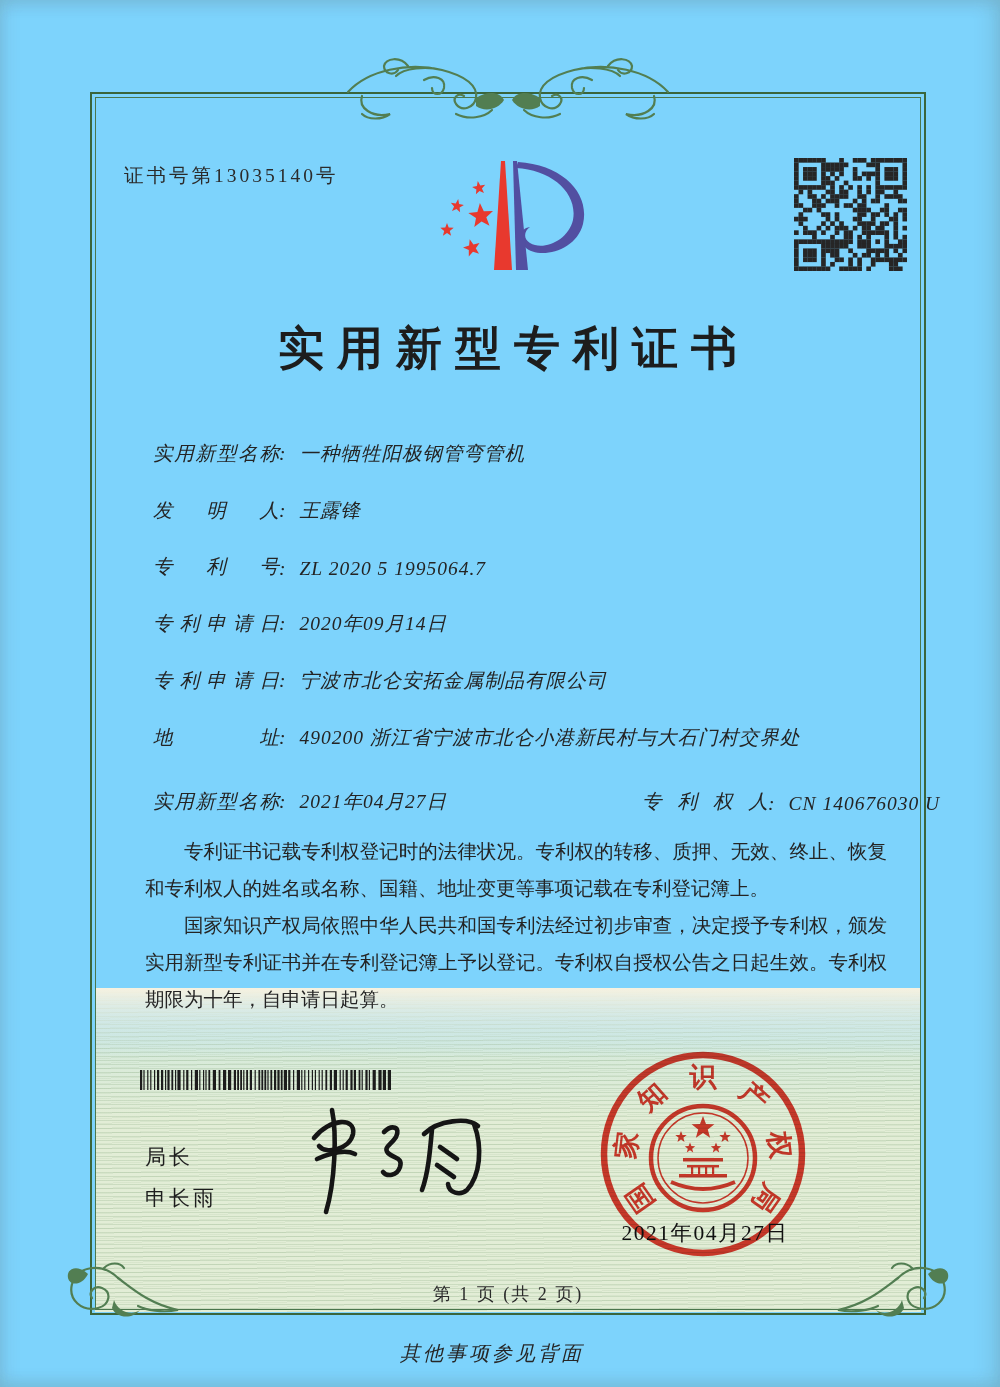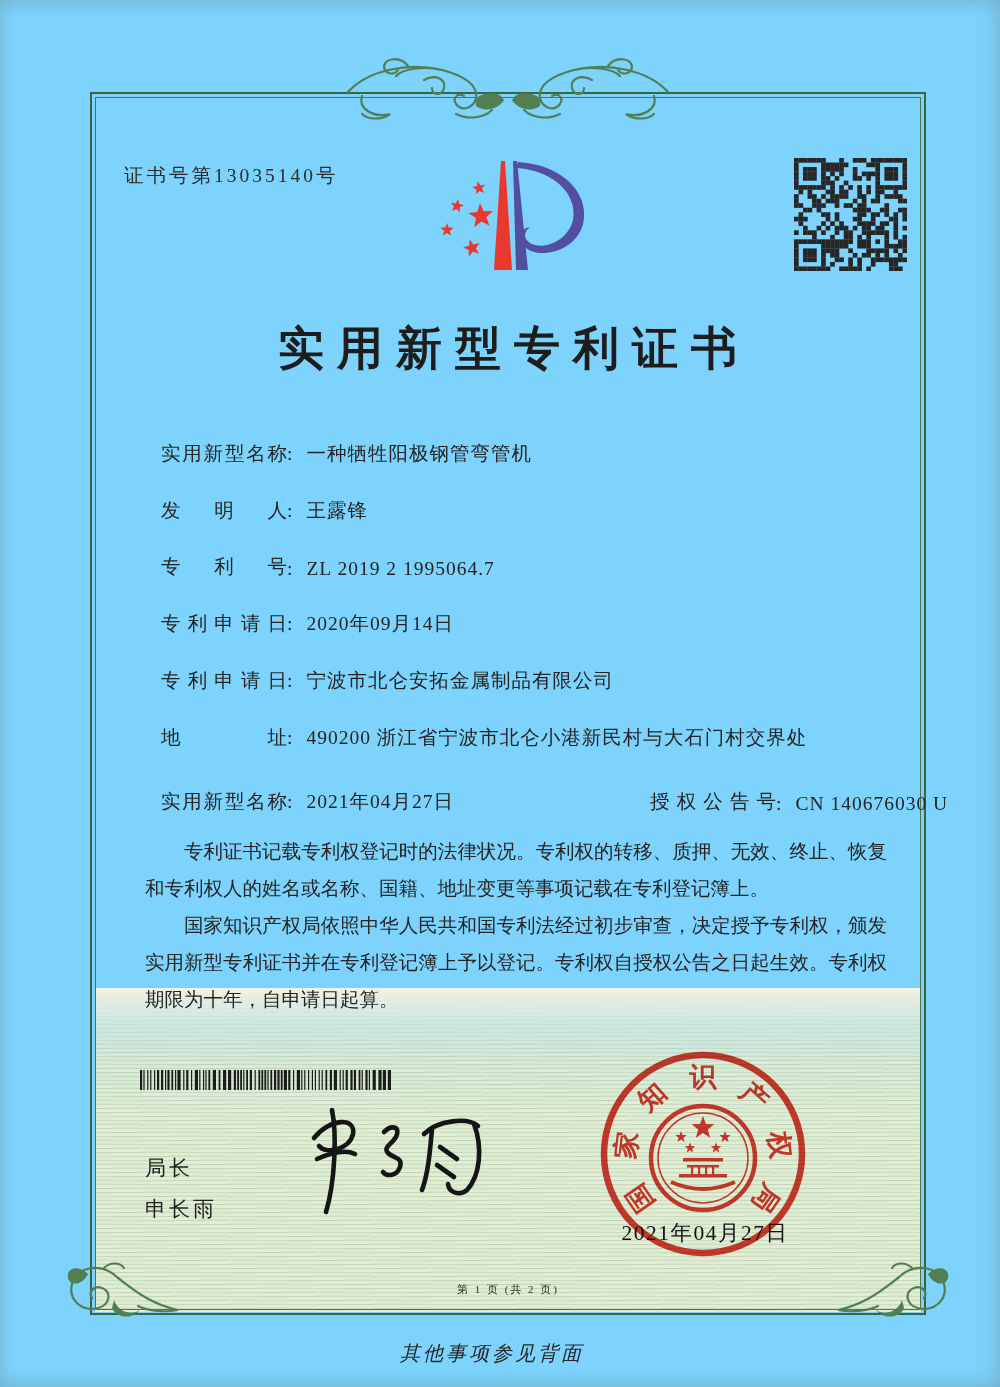--- a/index.html
+++ b/index.html
@@ -36,42 +36,42 @@
   
   .certno{position:absolute; left:124px; top:162px; z-index:3; font-size:19.5px; letter-spacing:3px; color:#2b2b2b;}
   .logo{position:absolute; left:424px; top:148px; z-index:3;}
   .qr{position:absolute; left:794px; top:158px; z-index:3;}
   .title{
     position:absolute; left:90px; top:318px; width:848px; z-index:3;
     text-align:center; font-size:46px; font-weight:bold; letter-spacing:13px; color:#1d1d1d;
   }
   
   .fields{position:absolute; left:145px; top:0; z-index:3; width:760px;}
-  .frow{position:absolute; left:16px; font-size:19.5px; white-space:nowrap; color:#242424;}
+  .frow{position:absolute; left:8px; font-size:19.5px; white-space:nowrap; color:#242424;font-style:italic;}
   .flabel{display:inline-block; width:126px; text-align:justify; text-align-last:justify; vertical-align:bottom;}
   .colon{display:inline-block; margin-right:14px;}
   .fvalue{letter-spacing:1px;}
   .grant-no{position:absolute; left:489px; top:0; font-size:19.5px; white-space:nowrap;}
   
   .body-text{
     position:absolute; left:145px; top:833px; width:742px; z-index:3;
     font-size:19.5px; line-height:37px; color:#242424; text-align:justify;
   }
   .body-text p{margin:0; text-indent:2em;}
   
   .barcode{position:absolute; left:140px; top:1070px; z-index:3;}
   .director{position:absolute; left:145px; top:1143px; z-index:3; font-size:21px; color:#1e1e1e;
     font-family:"Liberation Sans","DejaVu Sans",sans-serif;}
-  .director div{margin-bottom:13px; letter-spacing:3px;margin-top:11px;}
+  .director div{margin-bottom:13px; letter-spacing:3px;}
   .signature{position:absolute; left:280px; top:1102px; z-index:4;}
   .seal{position:absolute; left:597px; top:1048px; z-index:4; mix-blend-mode:multiply; opacity:.95;}
   .seal-date{position:absolute; left:603px; top:1218px; width:204px; z-index:5; text-align:center;
     font-size:21.5px; letter-spacing:1.5px; color:#101010;}
   .page-footer{position:absolute; left:90px; top:1282px; width:836px; z-index:3; text-align:center;
-    font-size:11px; letter-spacing:2px; color:#2b2b2b;}
+    font-size:18px; letter-spacing:2px; color:#2b2b2b;}
   .back-note{position:absolute; left:0; top:1340px; width:984px; z-index:3; text-align:center;
     font-size:20px; letter-spacing:3px; color:#262626; font-style:italic;}
 </style>
 </head>
 <body>
 
 <div class="page">
 
   <div class="guilloche">
       <div class="fadecap"></div>
@@ -480,35 +480,35 @@
   <div class="title">实用新型专利证书</div>
 
   <div class="fields">
     <div class="frow" style="top:440px">
       <span class="flabel">实用新型名称</span><span class="colon">:</span><span class="fvalue">一种牺牲阳极钢管弯管机</span>
     </div>
     <div class="frow" style="top:497px">
       <span class="flabel">发明人</span><span class="colon">:</span><span class="fvalue">王露锋</span>
     </div>
     <div class="frow" style="top:553px">
-      <span class="flabel">专利号</span><span class="colon">:</span><span class="fvalue">ZL 2019 2 1995064.7</span>
+      <span class="flabel">专利号</span><span class="colon">:</span><span class="fvalue">ZL 2020 5 1995064.7</span>
     </div>
     <div class="frow" style="top:610px">
       <span class="flabel">专利申请日</span><span class="colon">:</span><span class="fvalue">2020年09月14日</span>
     </div>
     <div class="frow" style="top:667px">
       <span class="flabel">专利申请日</span><span class="colon">:</span><span class="fvalue">宁波市北仑安拓金属制品有限公司</span>
     </div>
     <div class="frow" style="top:724px">
       <span class="flabel">地址</span><span class="colon">:</span><span class="fvalue">490200 浙江省宁波市北仑小港新民村与大石门村交界处</span>
     </div>
     <div class="frow" style="top:788px">
       <span class="flabel">实用新型名称</span><span class="colon">:</span><span class="fvalue">2021年04月27日</span>
       <span class="grant-no">
-        <span class="flabel">授权公告号</span><span class="colon">:</span><span class="fvalue">CN 140676030 U</span>
+        <span class="flabel">专利权人</span><span class="colon">:</span><span class="fvalue">CN 140676030 U</span>
       </span>
     </div>
   </div>
 
   <div class="body-text">
     <p>专利证书记载专利权登记时的法律状况。专利权的转移、质押、无效、终止、恢复和专利权人的姓名或名称、国籍、地址变更等事项记载在专利登记簿上。</p>
     <p>国家知识产权局依照中华人民共和国专利法经过初步审查，决定授予专利权，颁发实用新型专利证书并在专利登记簿上予以登记。专利权自授权公告之日起生效。专利权期限为十年，自申请日起算。</p>
   </div>
 
   <svg class="barcode" id="barcode-svg" width="254" height="20" viewBox="0 0 254 20">

